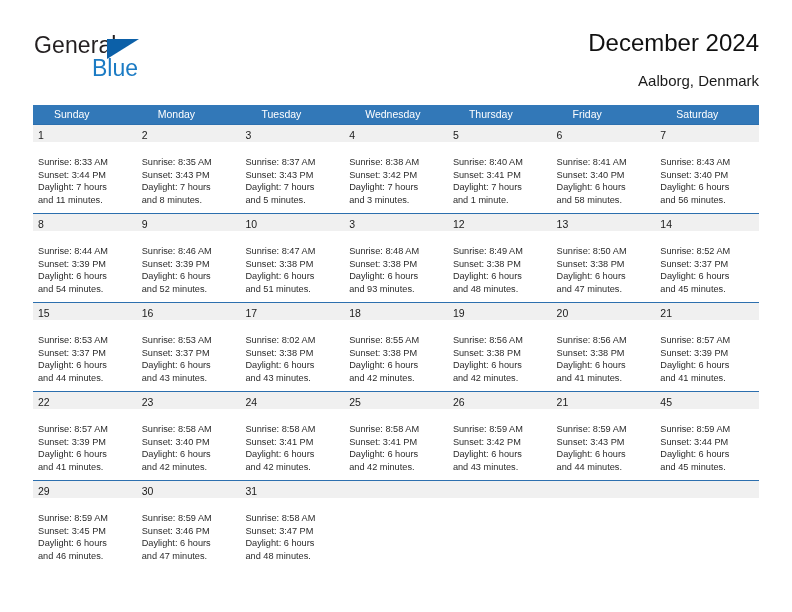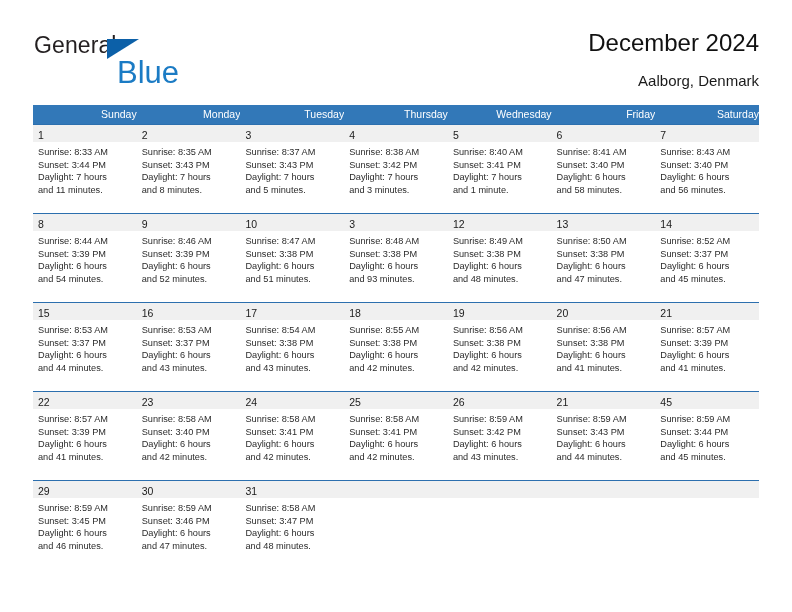--- a/index.html
+++ b/index.html
@@ -52,24 +52,23 @@
     top: 13px;
     width: 0;
     height: 0;
     border-left: 32px solid #0c60a8;
     border-bottom: 20px solid transparent;
   }
   .brand-blue {
     position: absolute;
     left: 59px;
     top: 29px;
-    font-size: 31px;
+    font-size: 23px;
     color: #1b7bc4;
     font-family: "Liberation Sans", sans-serif;
-    margin-left: 25px;
   }
   .title-block {
     position: absolute;
     right: 0;
     top: 0;
     text-align: right;
   }
   .cal-title {
     font-size: 24px;
     color: #111111;
@@ -94,25 +93,24 @@
   .cal-header {
     display: flex;
     background: #3278b8;
     height: 19px;
   }
   .cal-header .hcell {
     flex: 1 1 0;
     color: #ffffff;
     font-size: 10.5px;
     line-height: 19px;
-    padding-left: 10px;
+    padding-left: 21px;
     box-sizing: border-box;
     white-space: nowrap;
     overflow: hidden;
-    text-align: right;
   }
   .week {
     display: flex;
     border-top: 1.5px solid #2c6fae;
     height: 89px;
     box-sizing: border-box;
   }
   .week:first-of-type {
     border-top: none;
   }
@@ -130,21 +128,21 @@
     height: 17px;
     line-height: 17px;
     padding-left: 5px;
     box-sizing: border-box;
   }
   .daynum {
     font-size: 10.5px;
     color: #1a1a1a;
   }
   .details {
-    padding: 4px 5px 0 5px;
+    padding: 14px 5px 0 5px;
     box-sizing: border-box;
   }
   .details .line {
     font-size: 9.2px;
     line-height: 12.6px;
     color: #2b2b2b;
     white-space: nowrap;
   }
 </style>
 </head>
@@ -166,22 +164,22 @@
     </div>
 
   </div>
 
   <div class="calendar">
 
     <div class="cal-header">
       <div class="hcell">Sunday</div>
       <div class="hcell">Monday</div>
       <div class="hcell">Tuesday</div>
+      <div class="hcell">Wednesday</div>
       <div class="hcell">Thursday</div>
-      <div class="hcell">Wednesday</div>
       <div class="hcell">Friday</div>
       <div class="hcell">Saturday</div>
     </div>
 
     <div class="week">
       <div class="daycell">
         <div class="daynum-band"><span class="daynum">1</span></div>
         <div class="details">
           <div class="line">Sunrise: 8:33 AM</div>
           <div class="line">Sunset: 3:44 PM</div>
@@ -326,21 +324,21 @@
         <div class="details">
           <div class="line">Sunrise: 8:53 AM</div>
           <div class="line">Sunset: 3:37 PM</div>
           <div class="line">Daylight: 6 hours</div>
           <div class="line">and 43 minutes.</div>
         </div>
       </div>
       <div class="daycell">
         <div class="daynum-band"><span class="daynum">17</span></div>
         <div class="details">
-          <div class="line">Sunrise: 8:54 AM</div>
+          <div class="line">Sunrise: 8:02 AM</div>
           <div class="line">Sunset: 3:38 PM</div>
           <div class="line">Daylight: 6 hours</div>
           <div class="line">and 43 minutes.</div>
         </div>
       </div>
       <div class="daycell">
         <div class="daynum-band"><span class="daynum">18</span></div>
         <div class="details">
           <div class="line">Sunrise: 8:55 AM</div>
           <div class="line">Sunset: 3:38 PM</div>

